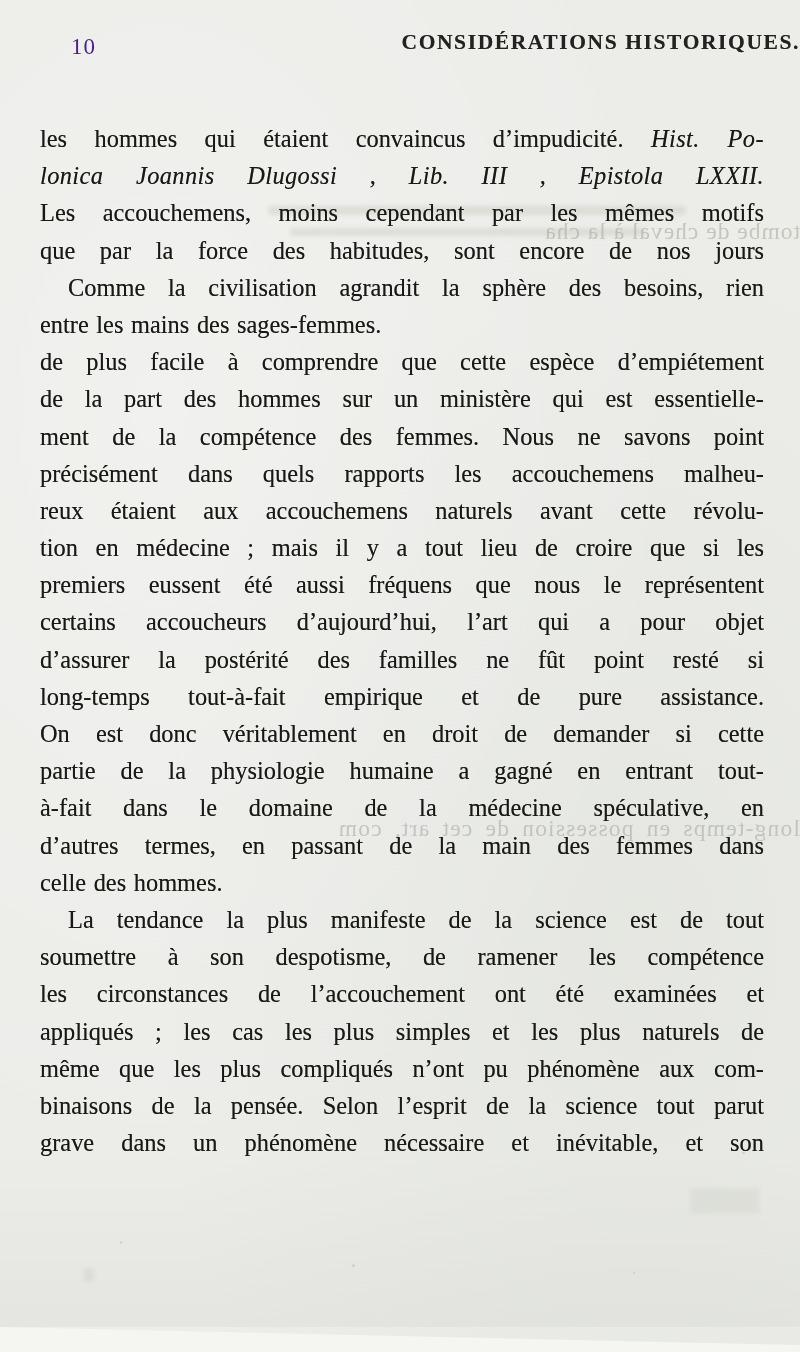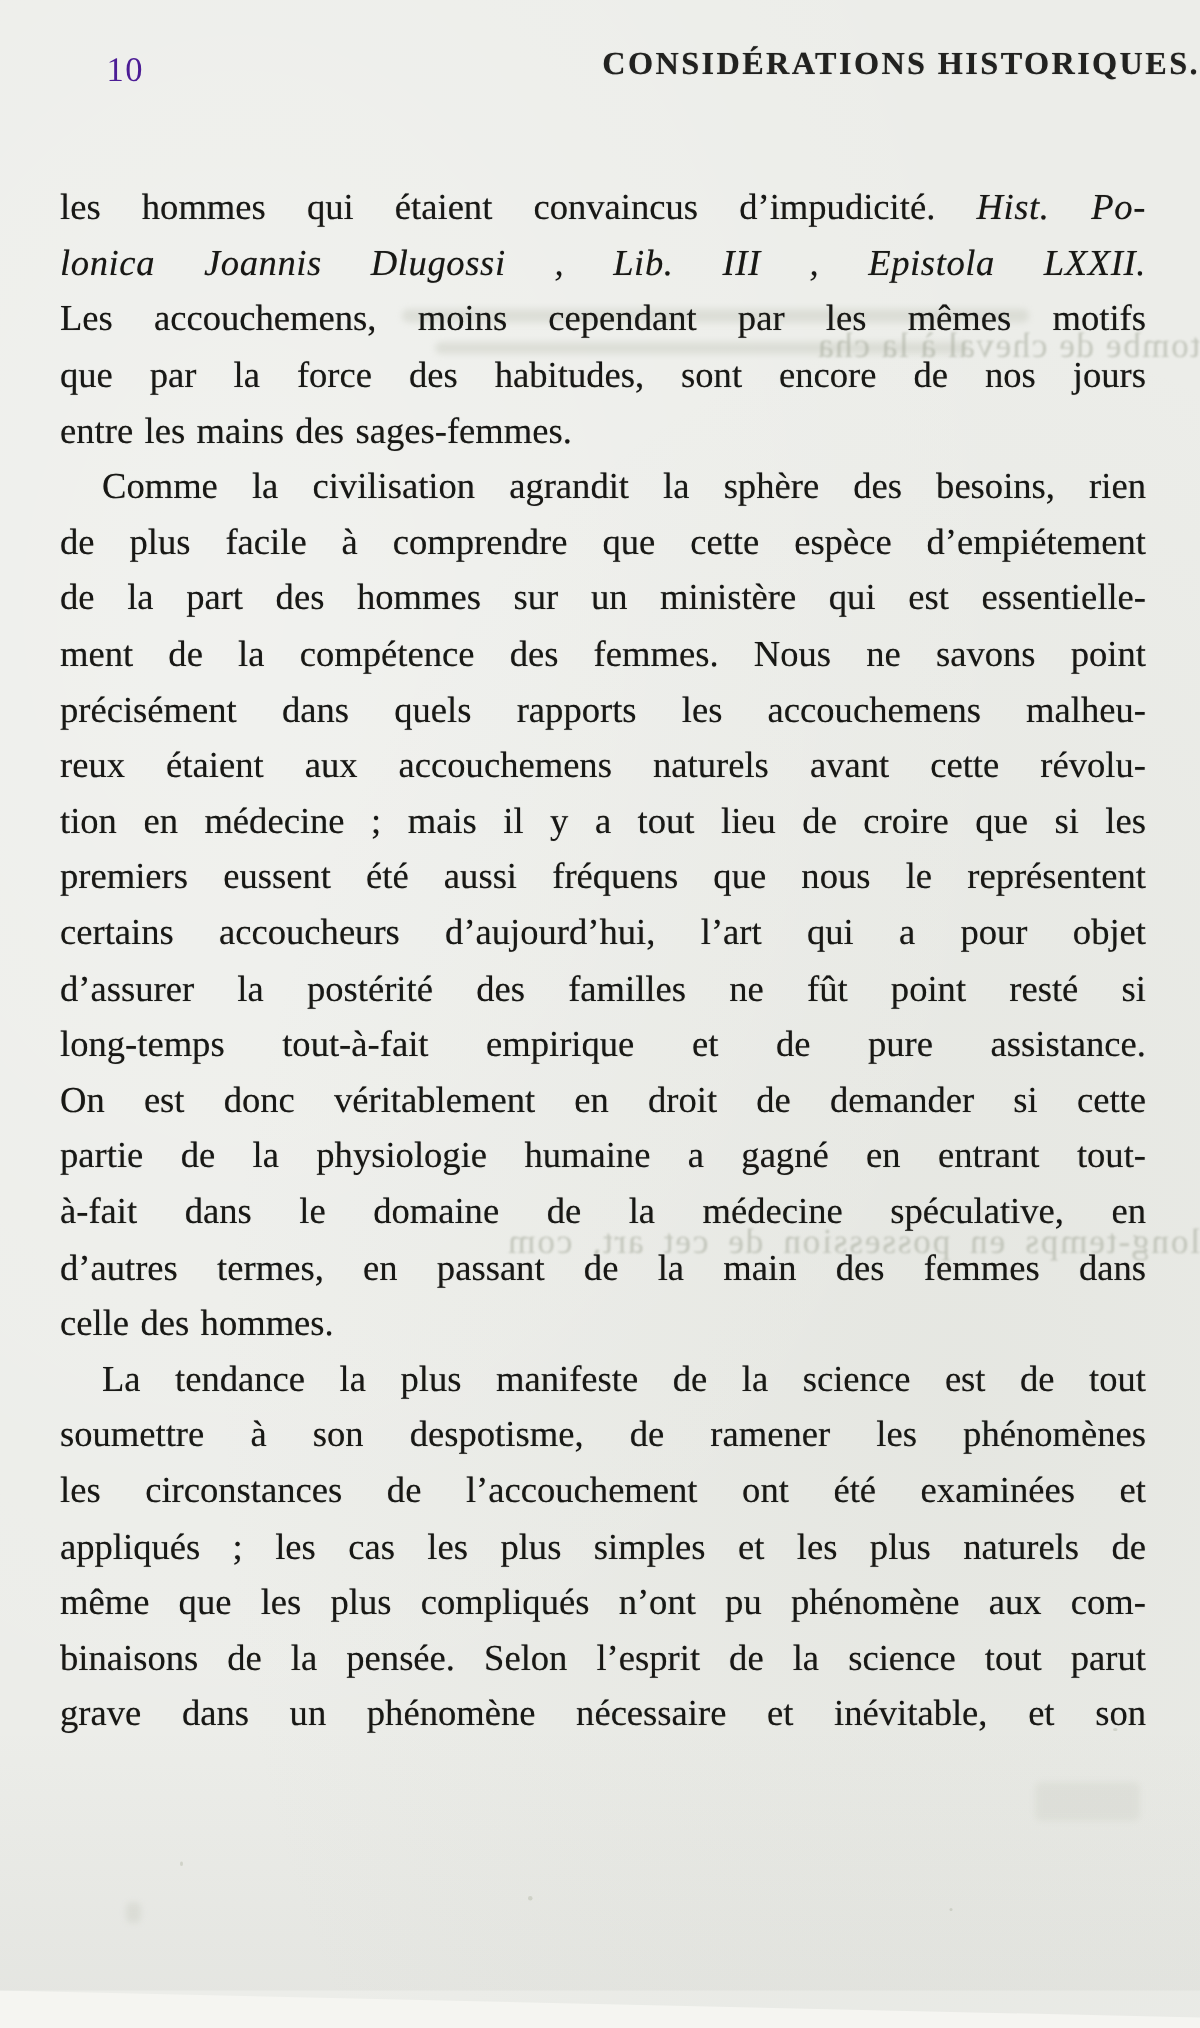--- a/index.html
+++ b/index.html
@@ -107,39 +107,39 @@
 <div class="smudge smudge-4"></div>
 
 <div class="bleed bleed-1">tombe de cheval à la cha</div>
 <div class="bleed bleed-2">long-temps en possession de cet art, com</div>
 
 <div class="text-block" id="text-block">
     <div class="line"><span>les hommes qui étaient convaincus d’impudicité. </span><i>Hist. Po-</i></div>
     <div class="line"><i>lonica Joannis Dlugossi , Lib. III , Epistola LXXII.</i></div>
     <div class="line"><span>Les accouchemens, moins cependant par les mêmes motifs</span></div>
     <div class="line"><span>que par la force des habitudes, sont encore de nos jours</span></div>
+    <div class="line indent"><span>Comme la civilisation agrandit la sphère des besoins, rien</span></div>
     <div class="line end-par"><span>entre les mains des sages-femmes.</span></div>
-    <div class="line indent"><span>Comme la civilisation agrandit la sphère des besoins, rien</span></div>
     <div class="line"><span>de plus facile à comprendre que cette espèce d’empiétement</span></div>
     <div class="line"><span>de la part des hommes sur un ministère qui est essentielle-</span></div>
     <div class="line"><span>ment de la compétence des femmes. Nous ne savons point</span></div>
     <div class="line"><span>précisément dans quels rapports les accouchemens malheu-</span></div>
     <div class="line"><span>reux étaient aux accouchemens naturels avant cette révolu-</span></div>
     <div class="line"><span>tion en médecine ; mais il y a tout lieu de croire que si les</span></div>
     <div class="line"><span>premiers eussent été aussi fréquens que nous le représentent</span></div>
     <div class="line"><span>certains accoucheurs d’aujourd’hui, l’art qui a pour objet</span></div>
     <div class="line"><span>d’assurer la postérité des familles ne fût point resté si</span></div>
     <div class="line"><span>long-temps tout-à-fait empirique et de pure assistance.</span></div>
     <div class="line"><span>On est donc véritablement en droit de demander si cette</span></div>
     <div class="line"><span>partie de la physiologie humaine a gagné en entrant tout-</span></div>
     <div class="line"><span>à-fait dans le domaine de la médecine spéculative, en</span></div>
     <div class="line"><span>d’autres termes, en passant de la main des femmes dans</span></div>
     <div class="line end-par"><span>celle des hommes.</span></div>
     <div class="line indent"><span>La tendance la plus manifeste de la science est de tout</span></div>
-    <div class="line"><span>soumettre à son despotisme, de ramener les phénomènes</span></div>
+    <div class="line"><span>soumettre à son despotisme, de ramener les compétence</span></div>
     <div class="line"><span>les circonstances de l’accouchement ont été examinées et</span></div>
     <div class="line"><span>appliqués ; les cas les plus simples et les plus naturels de</span></div>
     <div class="line"><span>même que les plus compliqués n’ont pu phénomène aux com-</span></div>
     <div class="line"><span>binaisons de la pensée. Selon l’esprit de la science tout parut</span></div>
     <div class="line"><span>grave dans un phénomène nécessaire et inévitable, et son</span></div>
   </div>
 
 <div class="bottom-shade"></div>
 <div class="bottom-edge"></div>
 <div class="speck speck-1"></div>

